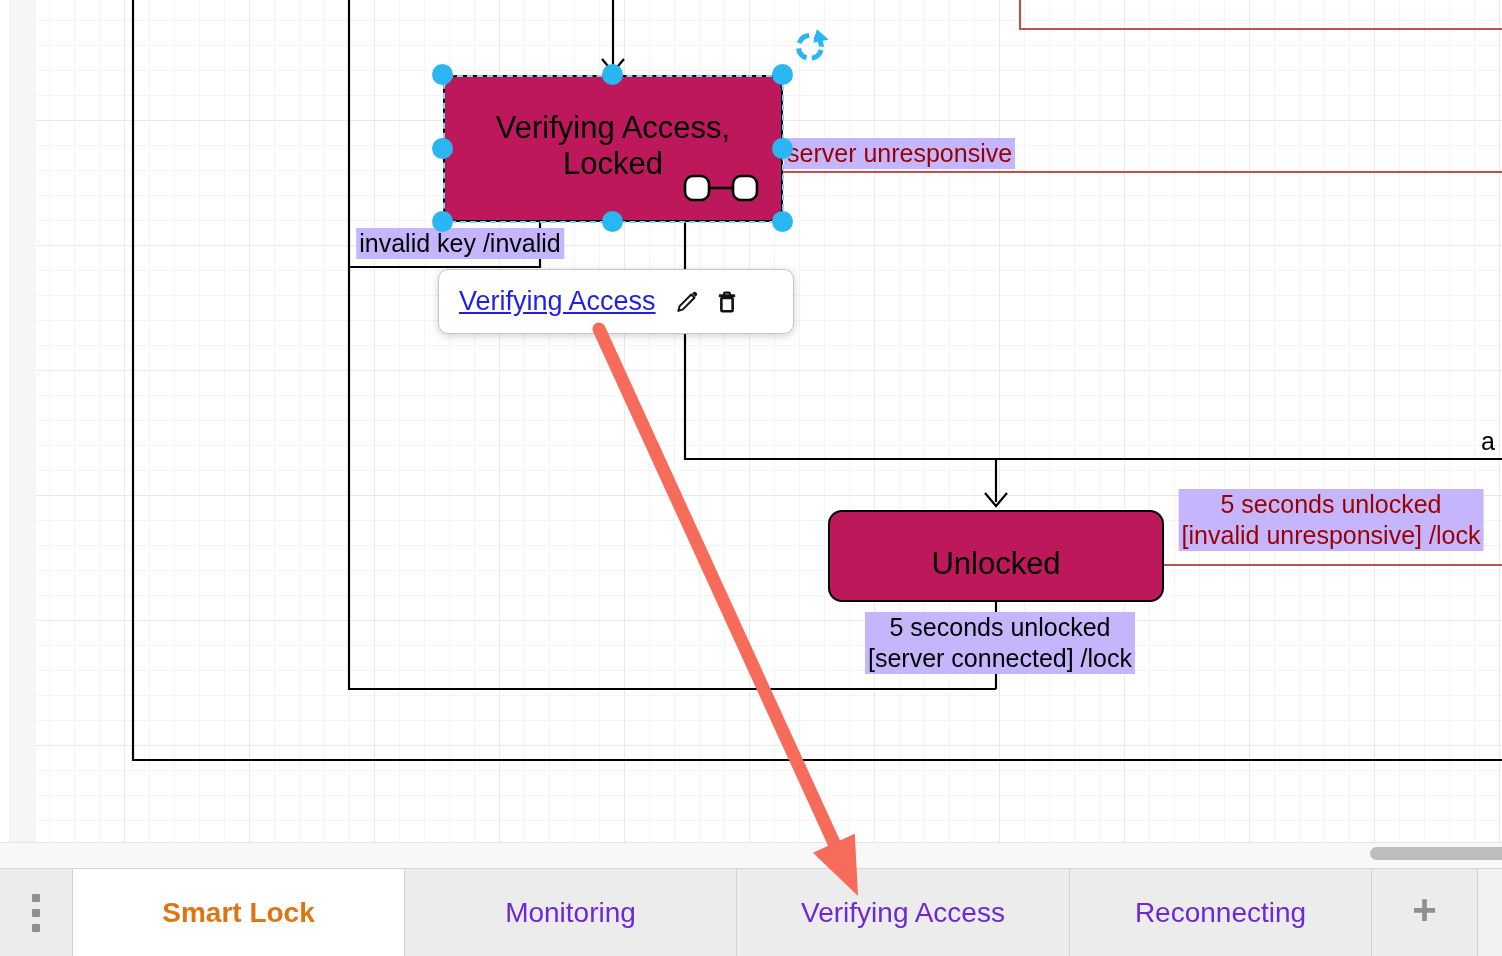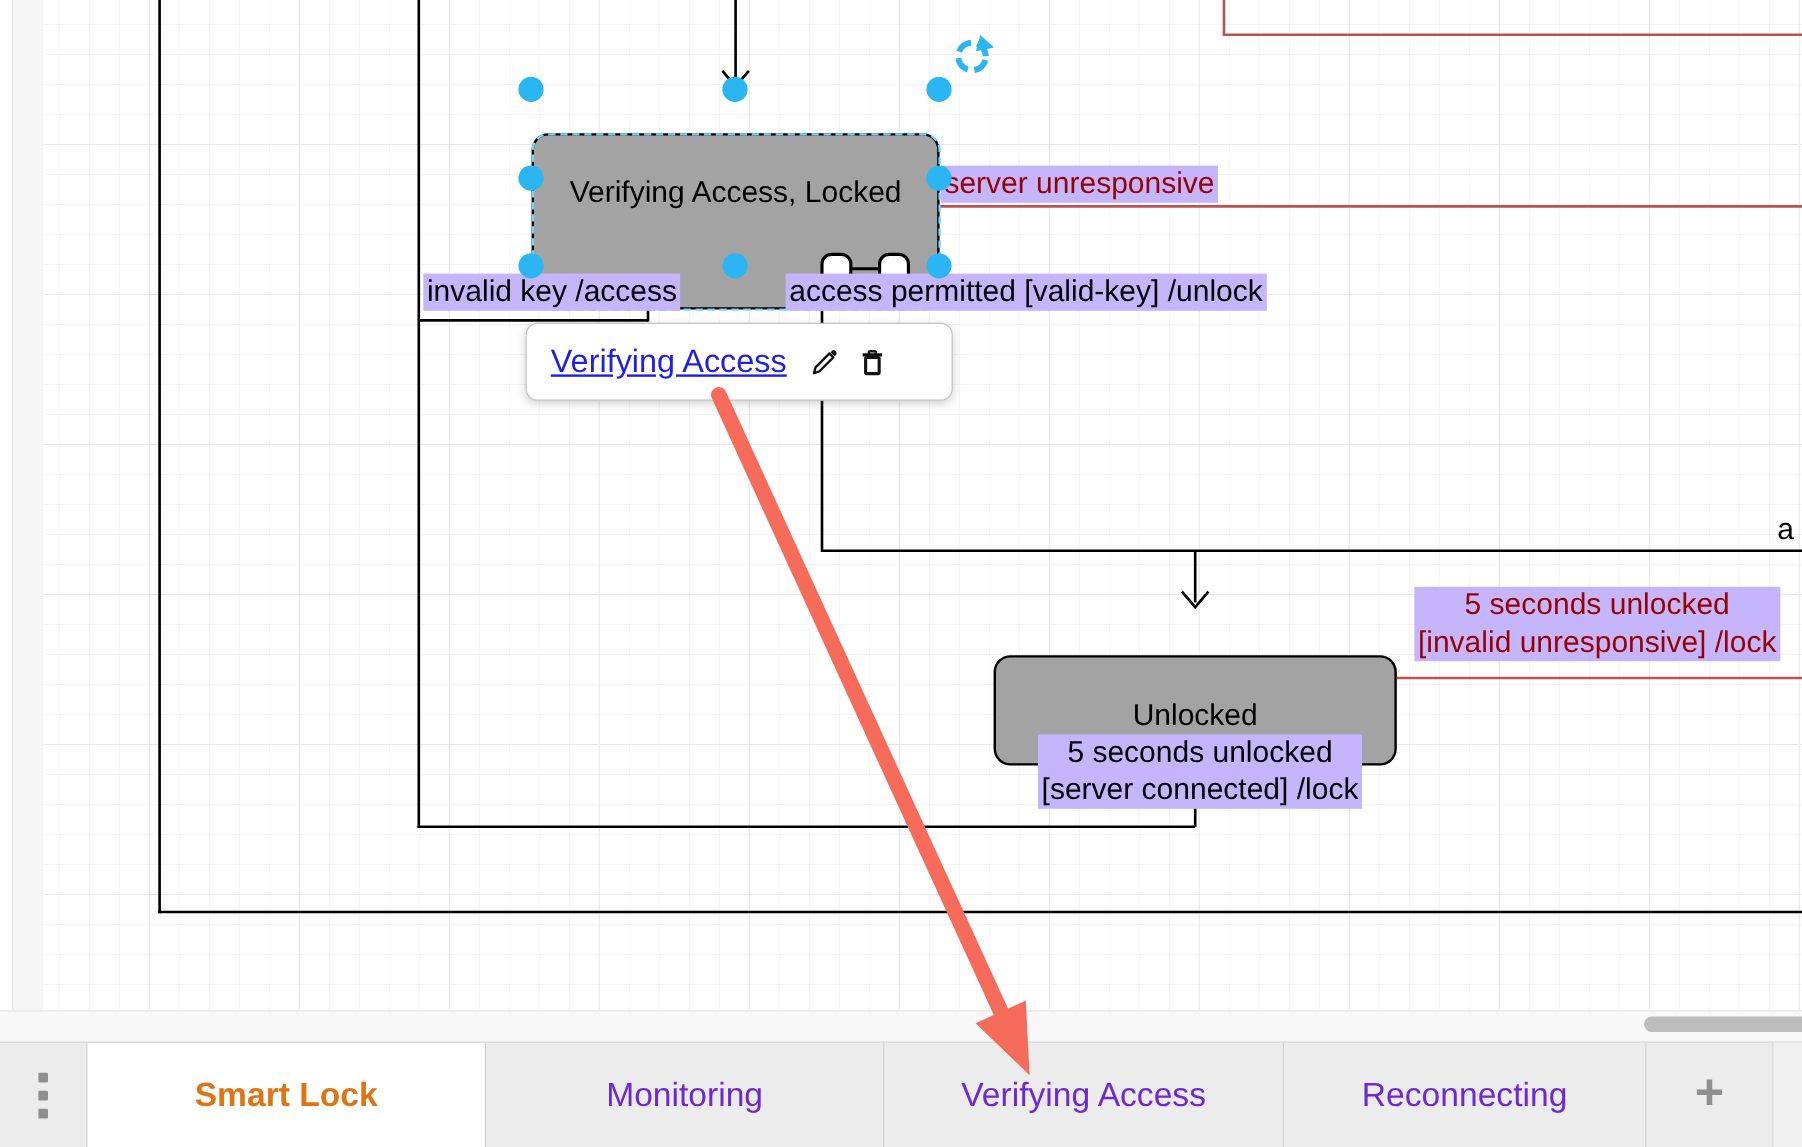--- a/index.html
+++ b/index.html
@@ -15,22 +15,22 @@
       linear-gradient(90deg,#e9e9e9 1px,transparent 1px),
       linear-gradient(#f4f4f4 1px,transparent 1px),
       linear-gradient(90deg,#f4f4f4 1px,transparent 1px);
     background-size:125px 125px,125px 125px,25px 25px,25px 25px;
     background-position:88px 120px,88px 120px,13px 20px,13px 20px;}
 
   
   .layer{position:absolute;left:0;top:0;pointer-events:none;}
 
   
-  .state{position:absolute;box-sizing:border-box;background:#a3a3a3;border:2.5px solid #000;
-         border-radius:14px;text-align:center;font-size:25px;color:#000;z-index:10;margin-top:36px;}
+  .state{position:absolute;box-sizing:border-box;background:#be185d;border:2.5px solid #000;
+         border-radius:14px;text-align:center;font-size:31px;color:#000;z-index:10;}
   #state-verifying{left:443px;top:75px;width:340px;height:147px;padding-top:33px;}
   #state-unlocked{left:828px;top:510px;width:336px;height:92px;padding-top:34px;}
   .sel-overlay{position:absolute;inset:-2.5px;border:2.5px dashed #74d7fb;border-radius:14px;}
   .link-glyph{position:absolute;right:22px;bottom:18px;}
 
   .handle{position:absolute;width:21px;height:21px;border-radius:50%;background:#29b6f2;
           z-index:30;margin-left:-11px;margin-top:-11px;}
   #rotate-handle{position:absolute;left:792px;top:29px;width:36px;height:36px;z-index:30;}
 
   .edge-label{position:absolute;background:#c4b5fd;color:#000;font-size:25px;line-height:31px;
@@ -121,22 +121,21 @@
   <div class="handle" style="left:613px;top:222px"></div>
   <div class="handle" style="left:783px;top:222px"></div>
 
   <svg id="rotate-handle" viewBox="0 0 36 36">
     <g transform="rotate(15 18 18)">
       <circle cx="18" cy="18" r="11.5" fill="none" stroke="#29b6f2" stroke-width="5" stroke-dasharray="13 5.5"></circle>
       <polygon points="20,-1 34,6 20,13" fill="#29b6f2"></polygon>
     </g>
   </svg>
 
-  <div class="edge-label center" style="left:460px;top:228px">invalid key /access</div>
-  <div class="edge-label center" style="left:855px;top:228px">access permitted [valid-key] /unlock</div>
+  <div class="edge-label center" style="left:460px;top:228px">invalid key /invalid</div>
   <div class="edge-label red" style="left:784px;top:138px">server unresponsive</div>
   <div class="edge-label red center" style="left:1331px;top:489px">
     <div>5 seconds unlocked</div>
     <div>[invalid unresponsive] /lock</div>
   </div>
   <div class="edge-label center" style="left:1000px;top:612px">
     <div>5 seconds unlocked</div>
     <div>[server connected] /lock</div>
   </div>
   <div class="edge-label" style="left:1481px;top:426px;padding:0;background:transparent">a</div>

